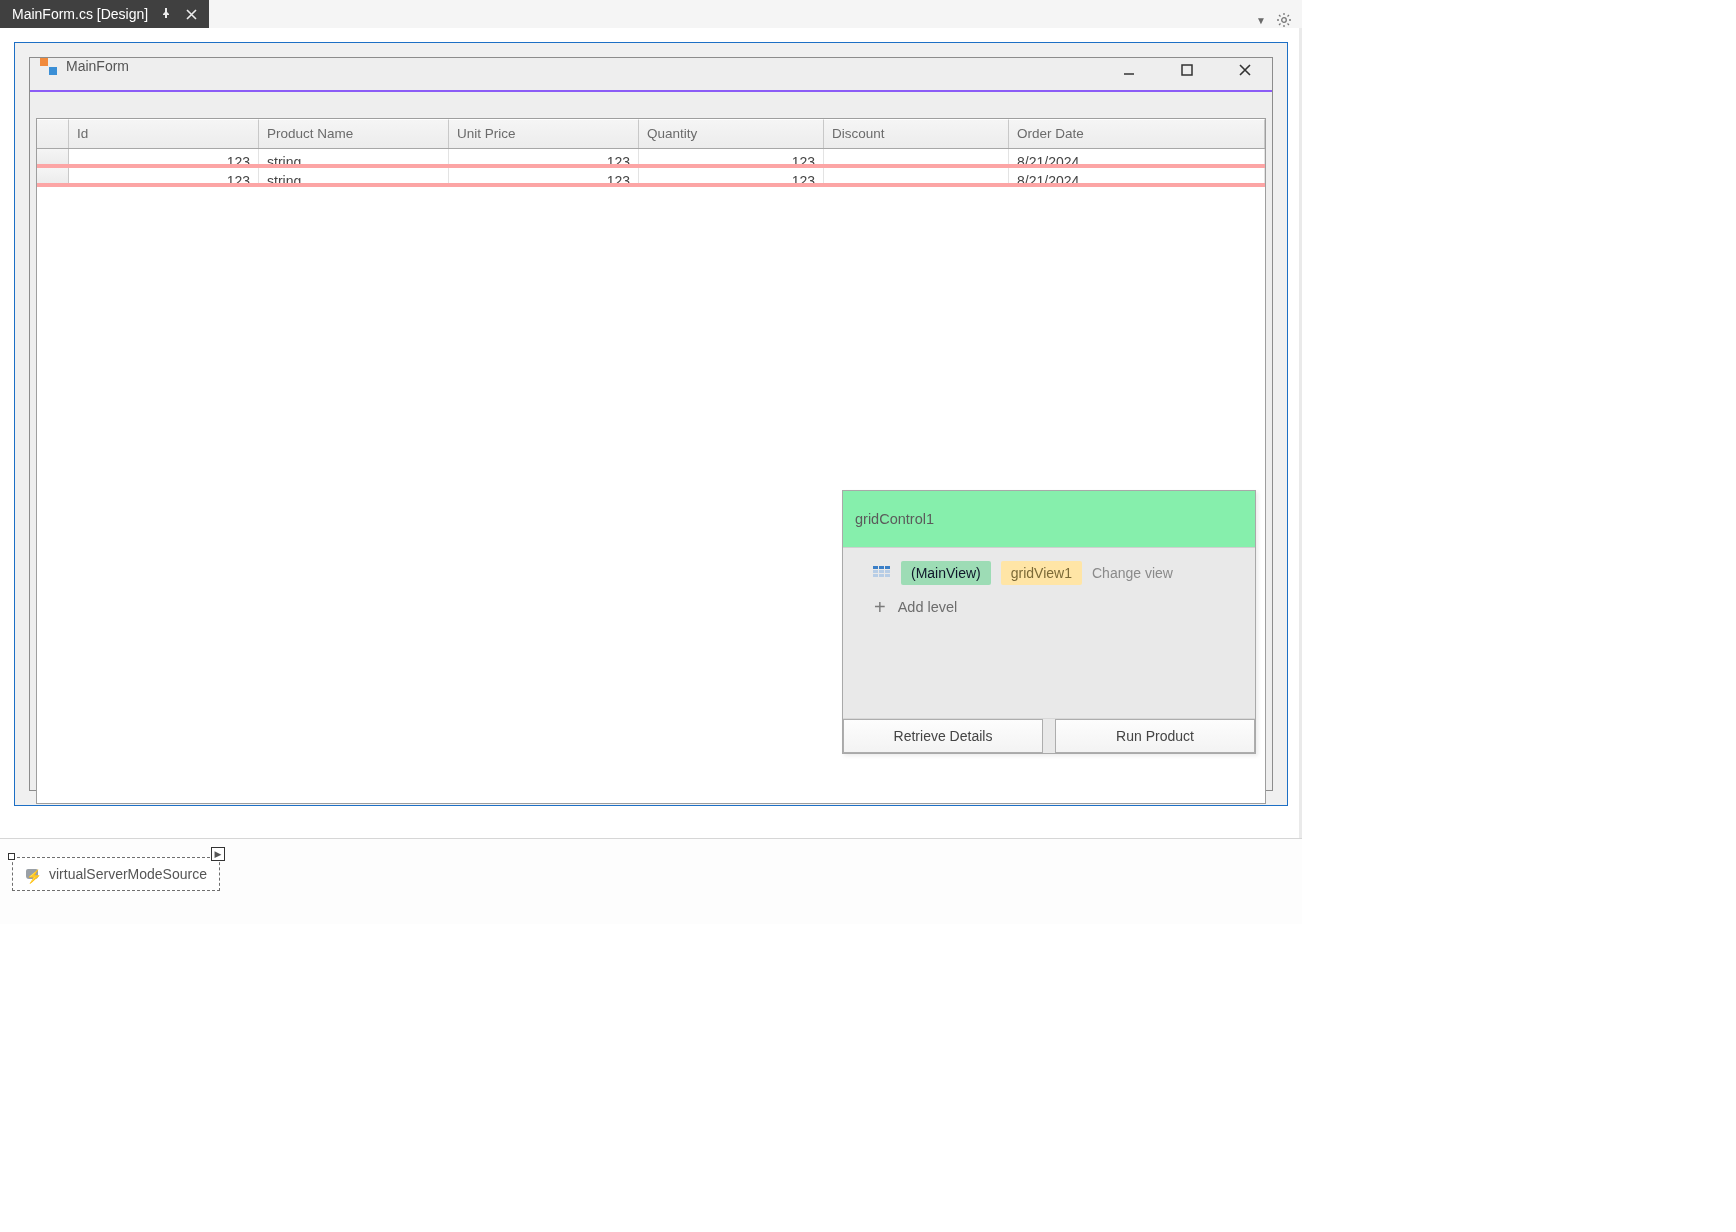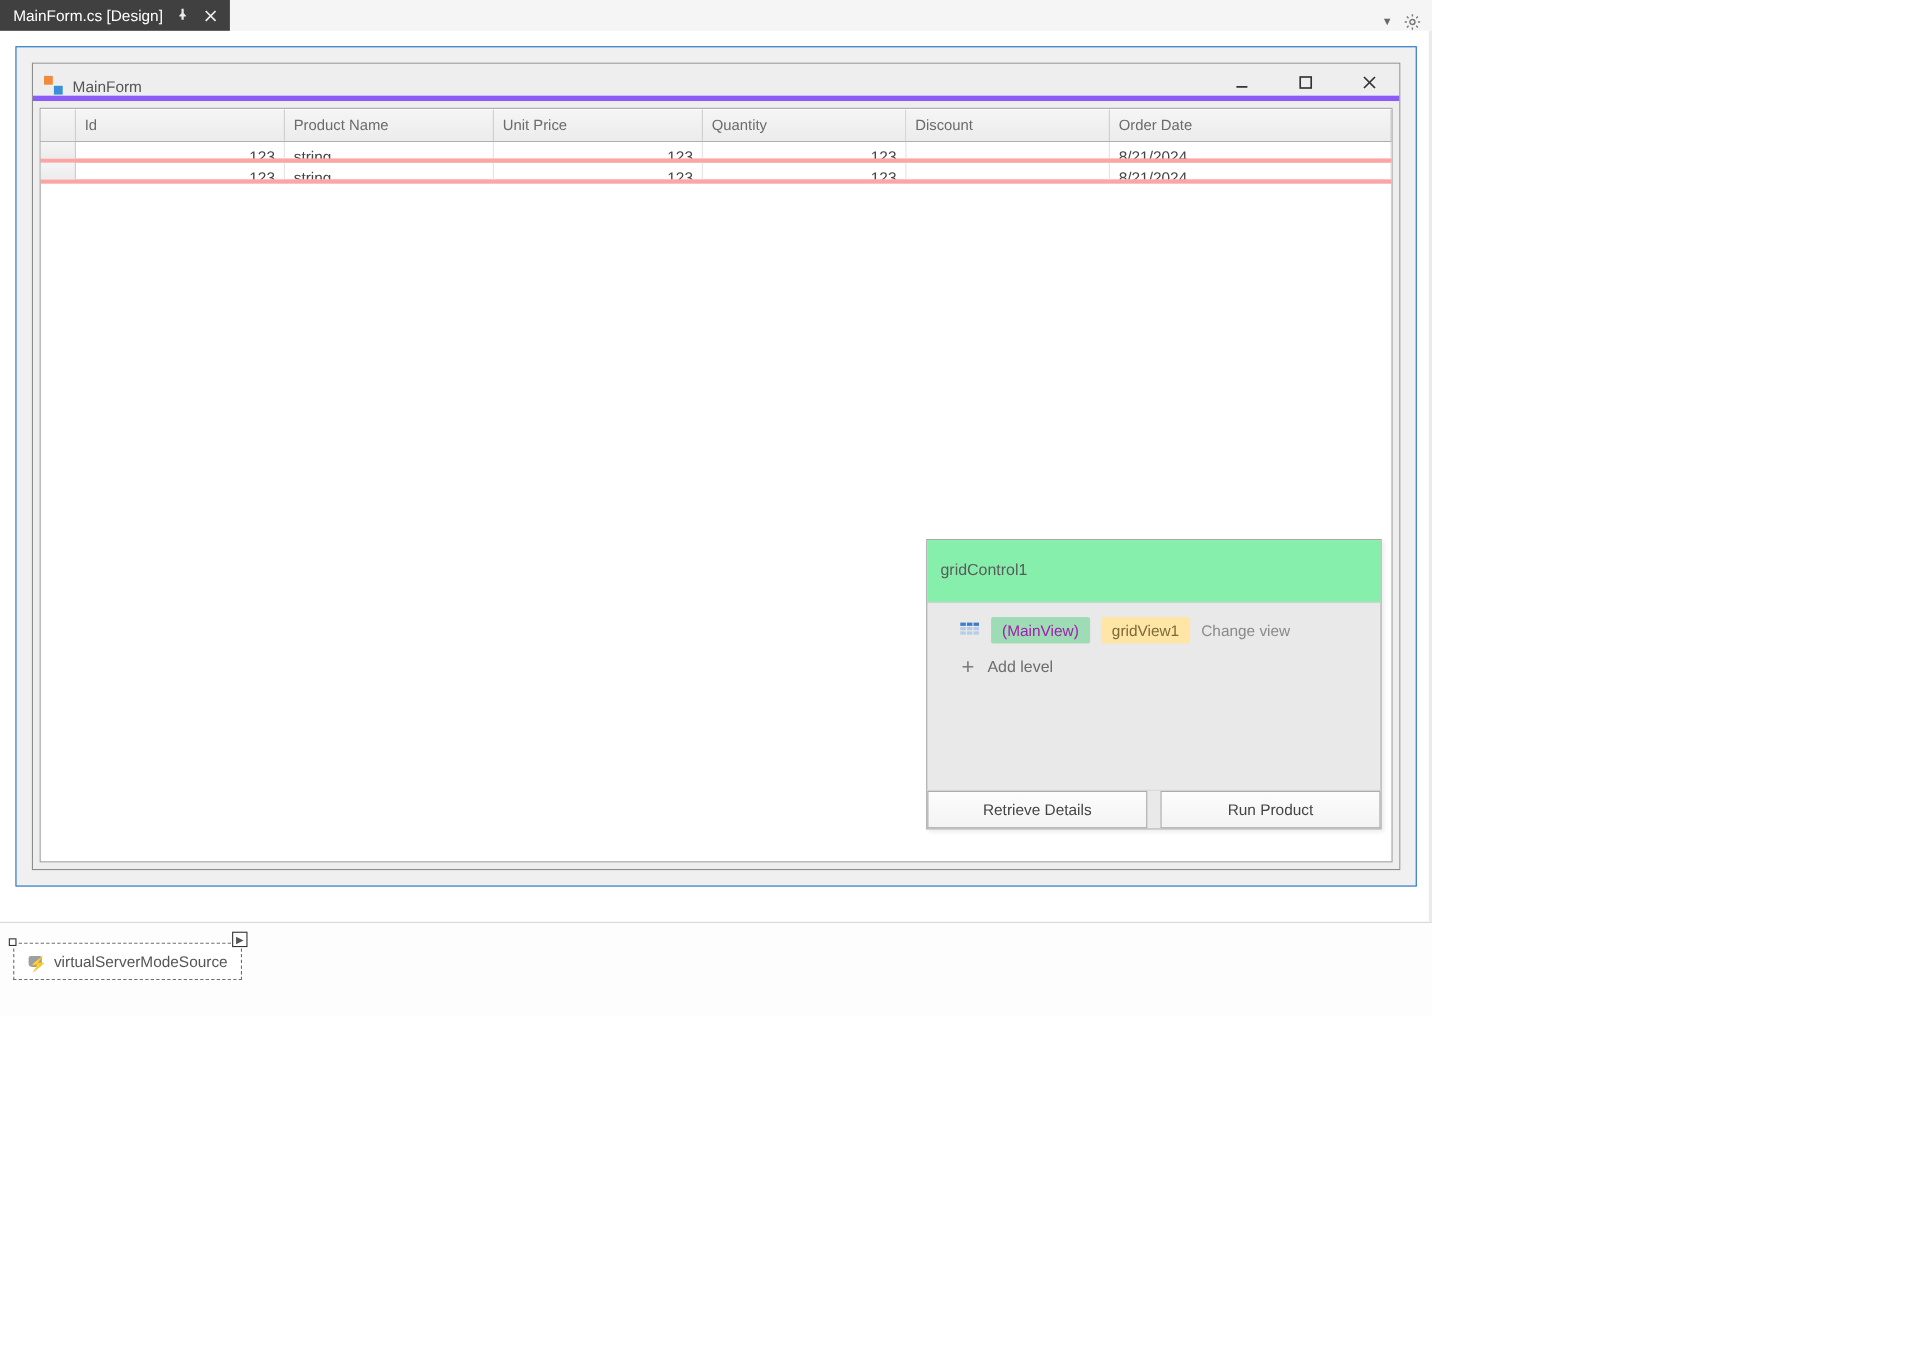--- a/index.html
+++ b/index.html
@@ -69,24 +69,24 @@
       background: #eeeeee;
       border: 1px solid #8c8c8c;
       box-shadow: inset 0 0 0 1px #fff;
       display: flex;
       flex-direction: column;
       position: relative;
     }
     .form-titlebar {
       height: 34px;
       display: flex;
-      align-items: flex-end;
+      align-items: flex-start;
       padding: 0 6px 0 10px;
       background: #eeeeee;
-      border-bottom: 5px solid #8b5cf6;
+      border-bottom: 2px solid #8b5cf6;
     }
     .form-icon {
       width: 18px; height: 18px;
       margin-right: 8px;
       display:inline-block;
       position:relative;
     }
     .form-icon .sq1 { position:absolute; left:0; top:0; width:8px; height:8px; background:#f08a3d; }
     .form-icon .sq2 { position:absolute; left:9px; top:9px; width:8px; height:8px; background:#3b8fd6; }
     .form-title { font-size: 14px; color: #555; }
@@ -103,20 +103,21 @@
 
     
     .grid-control {
       width: 100%;
       height: 100%;
       background: #ffffff;
       border: 1px solid #9e9e9e;
       box-shadow: inset 0 0 0 1px #fff;
       display:flex;
       flex-direction:column;
+      margin-top:20px;
     }
     .grid-headers {
       display:flex;
       height: 30px;
       border-bottom: 1px solid #a7a7a7;
     }
     .grid-headers .hcell {
       background: linear-gradient(#f5f5f5,#ececec);
       border-right: 1px solid #c8c8c8;
       border-top: 1px solid #fff;
@@ -179,21 +180,21 @@
       display:inline-block;
     }
     .view-icon .vi-row { width:18px; height:3px; display:flex; gap:1px; margin-bottom:1px;}
     .view-icon .vi-h { background:#3b7fc7; width:5px; height:3px;}
     .view-icon .vi-c { background:#b7cde6; width:5px; height:3px;}
     .pill {
       padding: 4px 10px;
       border-radius: 2px;
       font-size: 14px;
     }
-    .pill-main { background:#9ddcb5; color:#a21caf; }
+    .pill-main { background:#9ddcb5; color:#0f172a; }
     .pill-view { background:#ffe5a6; color:#7c6a37; }
     .link-text { color:#8a8a8a; font-size:14px; }
     .plus-icon { font-size:20px; color:#7b7b7b; font-weight:300; margin-left:1px; margin-right:2px;}
     .add-level { color:#6d6d6d; font-size:14.5px; }
 
     .smart-buttons {
       display:flex; gap:12px;
       padding: 0;
       border-top:1px solid #d8d8d8;
       background:#e9e9e9;

